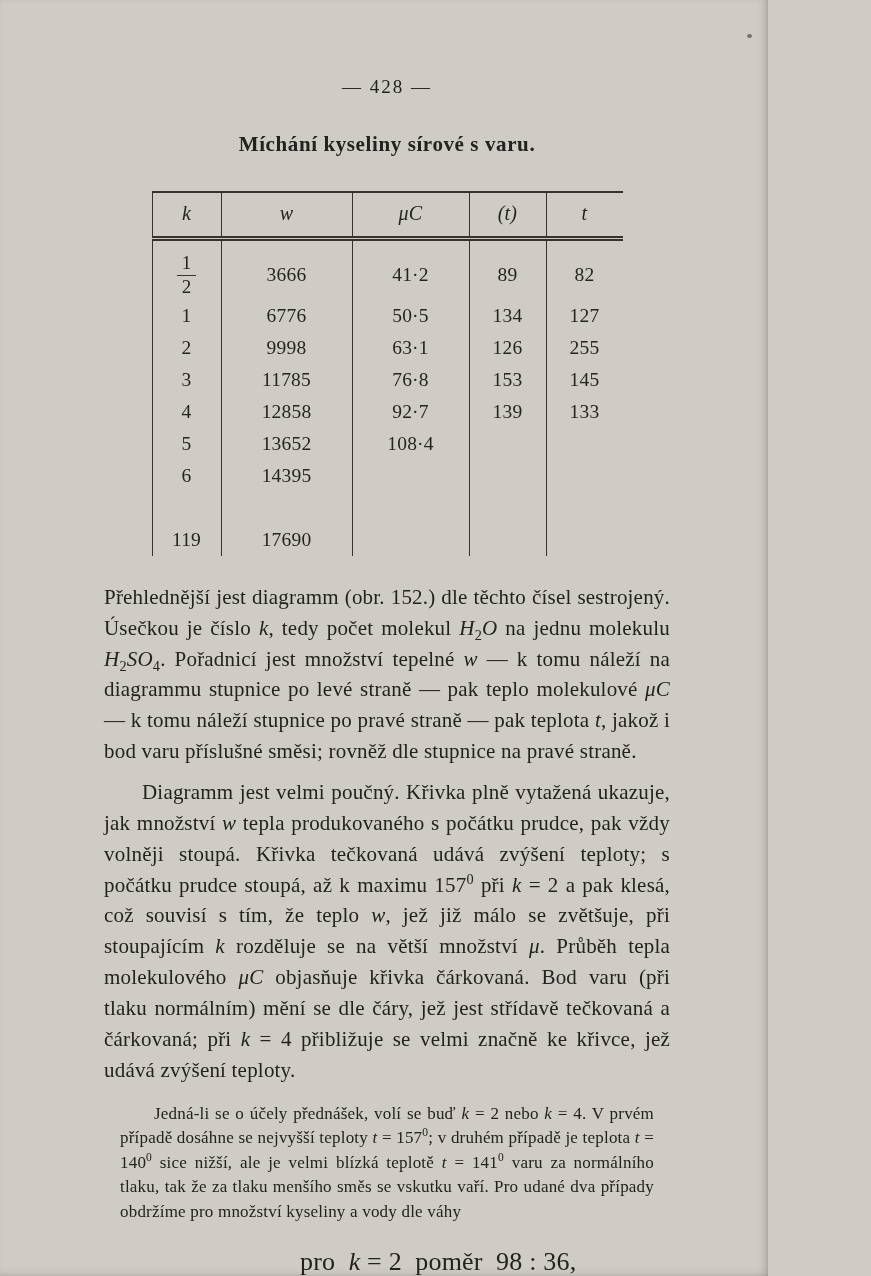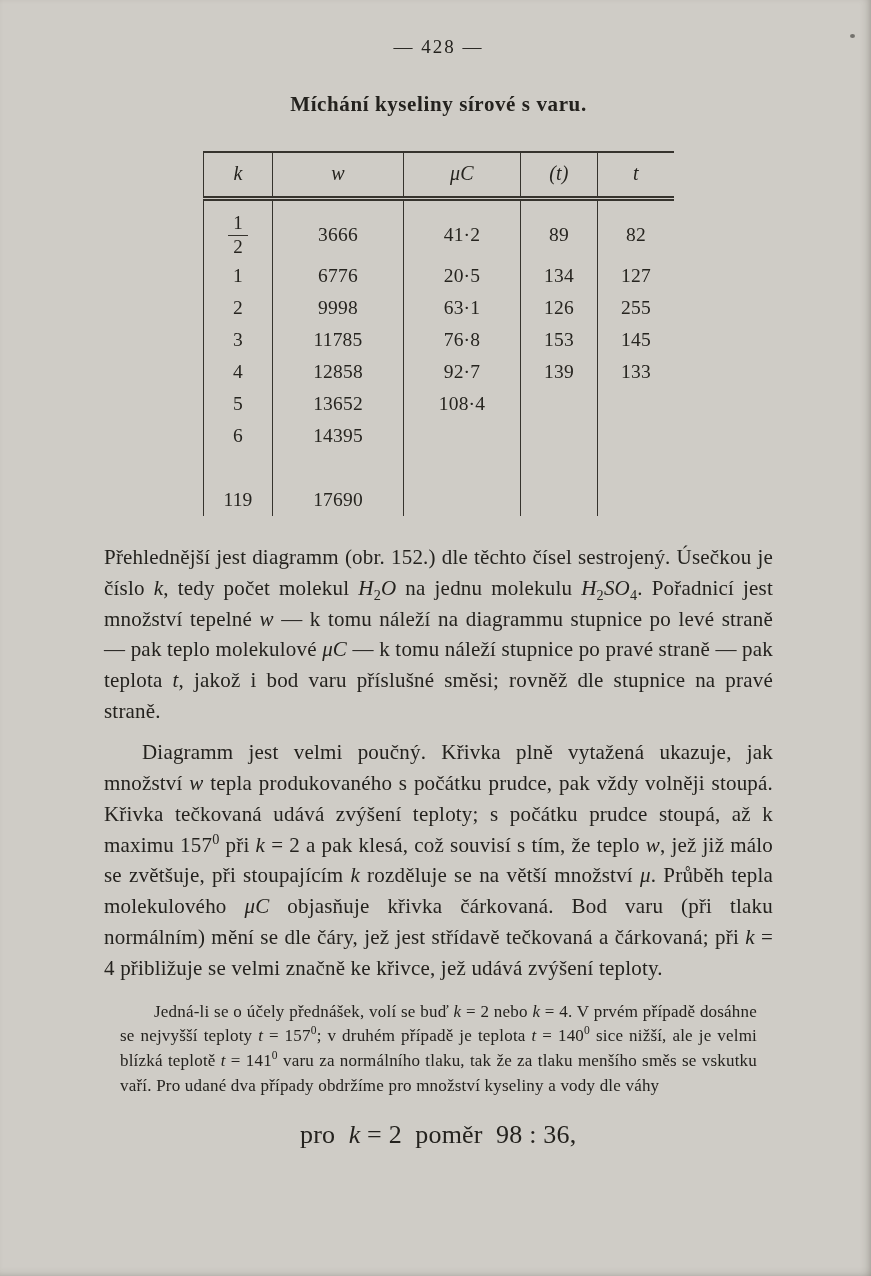--- a/index.html
+++ b/index.html
@@ -3,23 +3,23 @@
 <meta charset="utf-8">
 <style>
   html, body { margin: 0; padding: 0; }
   body {
     width: 871px; height: 1276px;
     background: #cfccc6;
     font-family: "Liberation Serif", "DejaVu Serif", serif;
   }
   .page {
     position: relative;
-    width: 871px; height: 1276px;
+    width: 768px; height: 1276px;
     box-sizing: border-box;
-    padding: 36px 98px 30px 104px;
+    padding: 76px 98px 30px 104px;
     color: #24221e;
     background:
       radial-gradient(ellipse at 18% 8%, rgba(255,255,255,0.30), rgba(255,255,255,0) 55%),
       linear-gradient(180deg, #ecease5 0%, #e8e6e0 55%, #e4e2db 100%);
     box-shadow: inset -7px 0 10px -6px rgba(60,55,45,0.35), inset 0 -6px 10px -7px rgba(60,55,45,0.25);
     overflow: hidden;
     letter-spacing: 0.2px;
   }
   .speck {
     position: absolute; top: 34px; right: 16px;
@@ -131,21 +131,21 @@
                 <span class="fden">2</span>
               </span></td>
             <td>3666</td>
             <td>41·2</td>
             <td>89</td>
             <td>82</td>
           </tr>
           <tr>
             <td>1</td>
             <td>6776</td>
-            <td>20·5</td>
+            <td>50·5</td>
             <td>134</td>
             <td>127</td>
           </tr>
           <tr>
             <td>2</td>
             <td>9998</td>
             <td>63·1</td>
             <td>126</td>
             <td>255</td>
           </tr>

